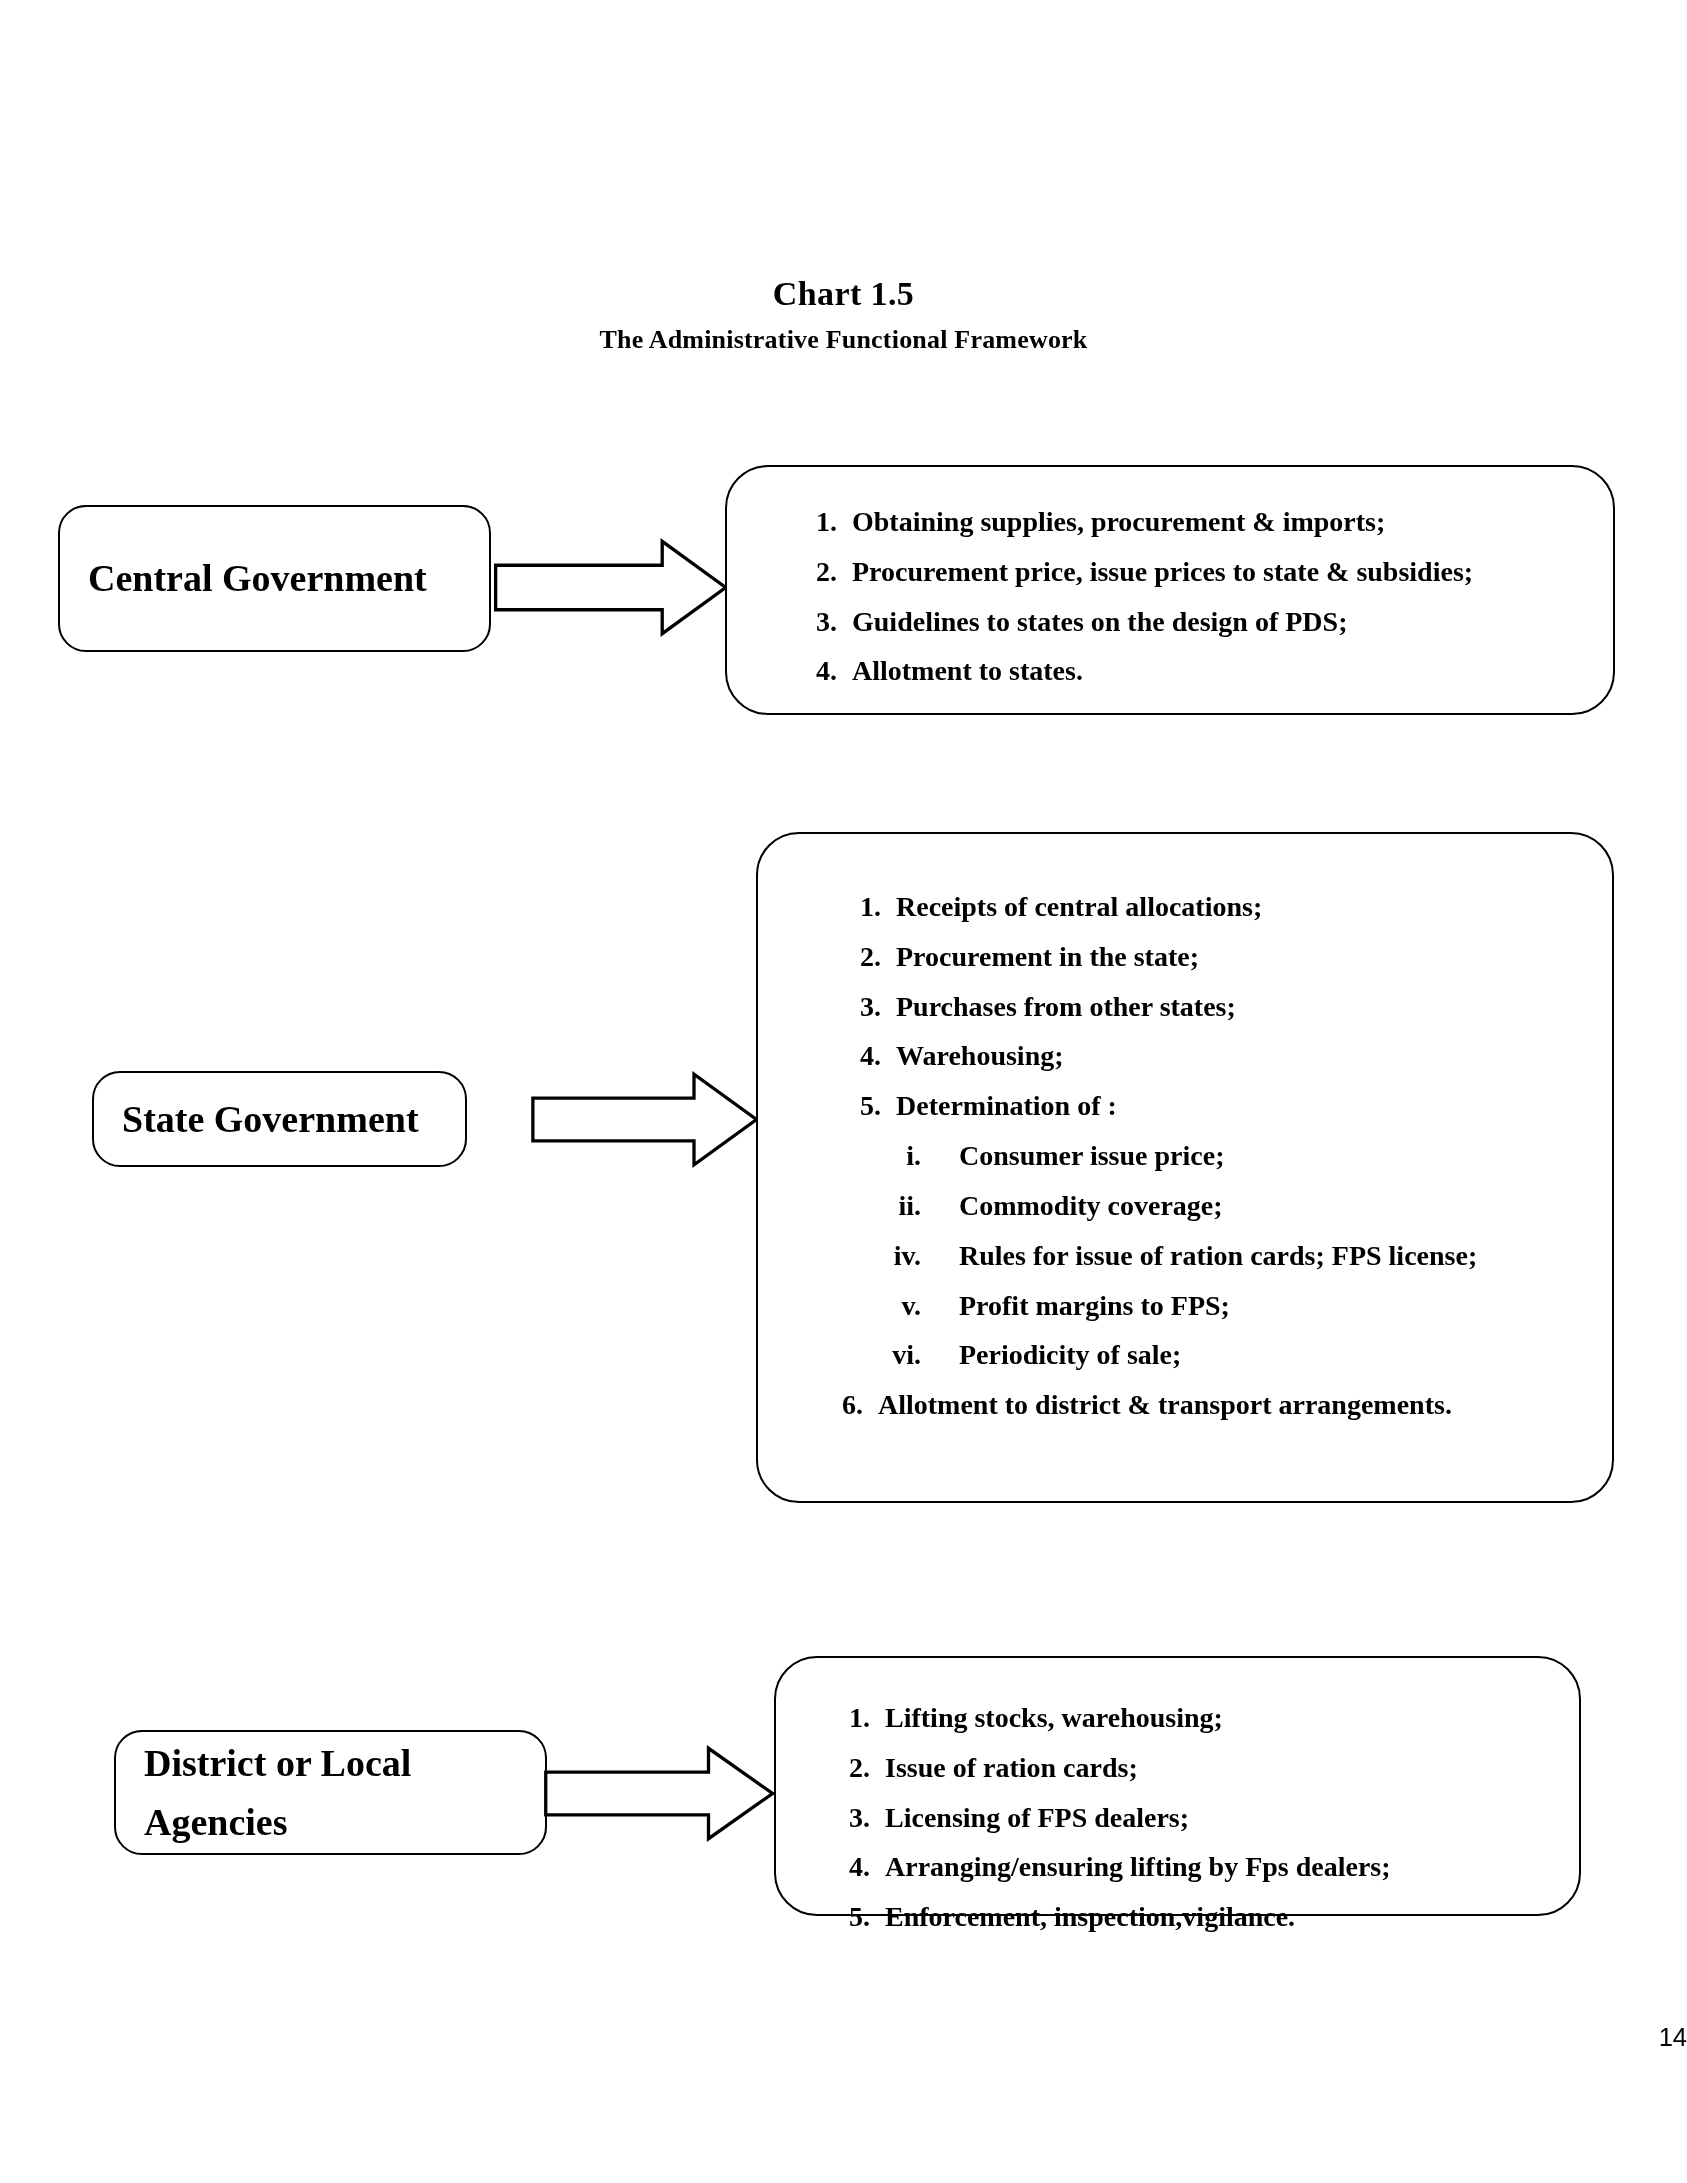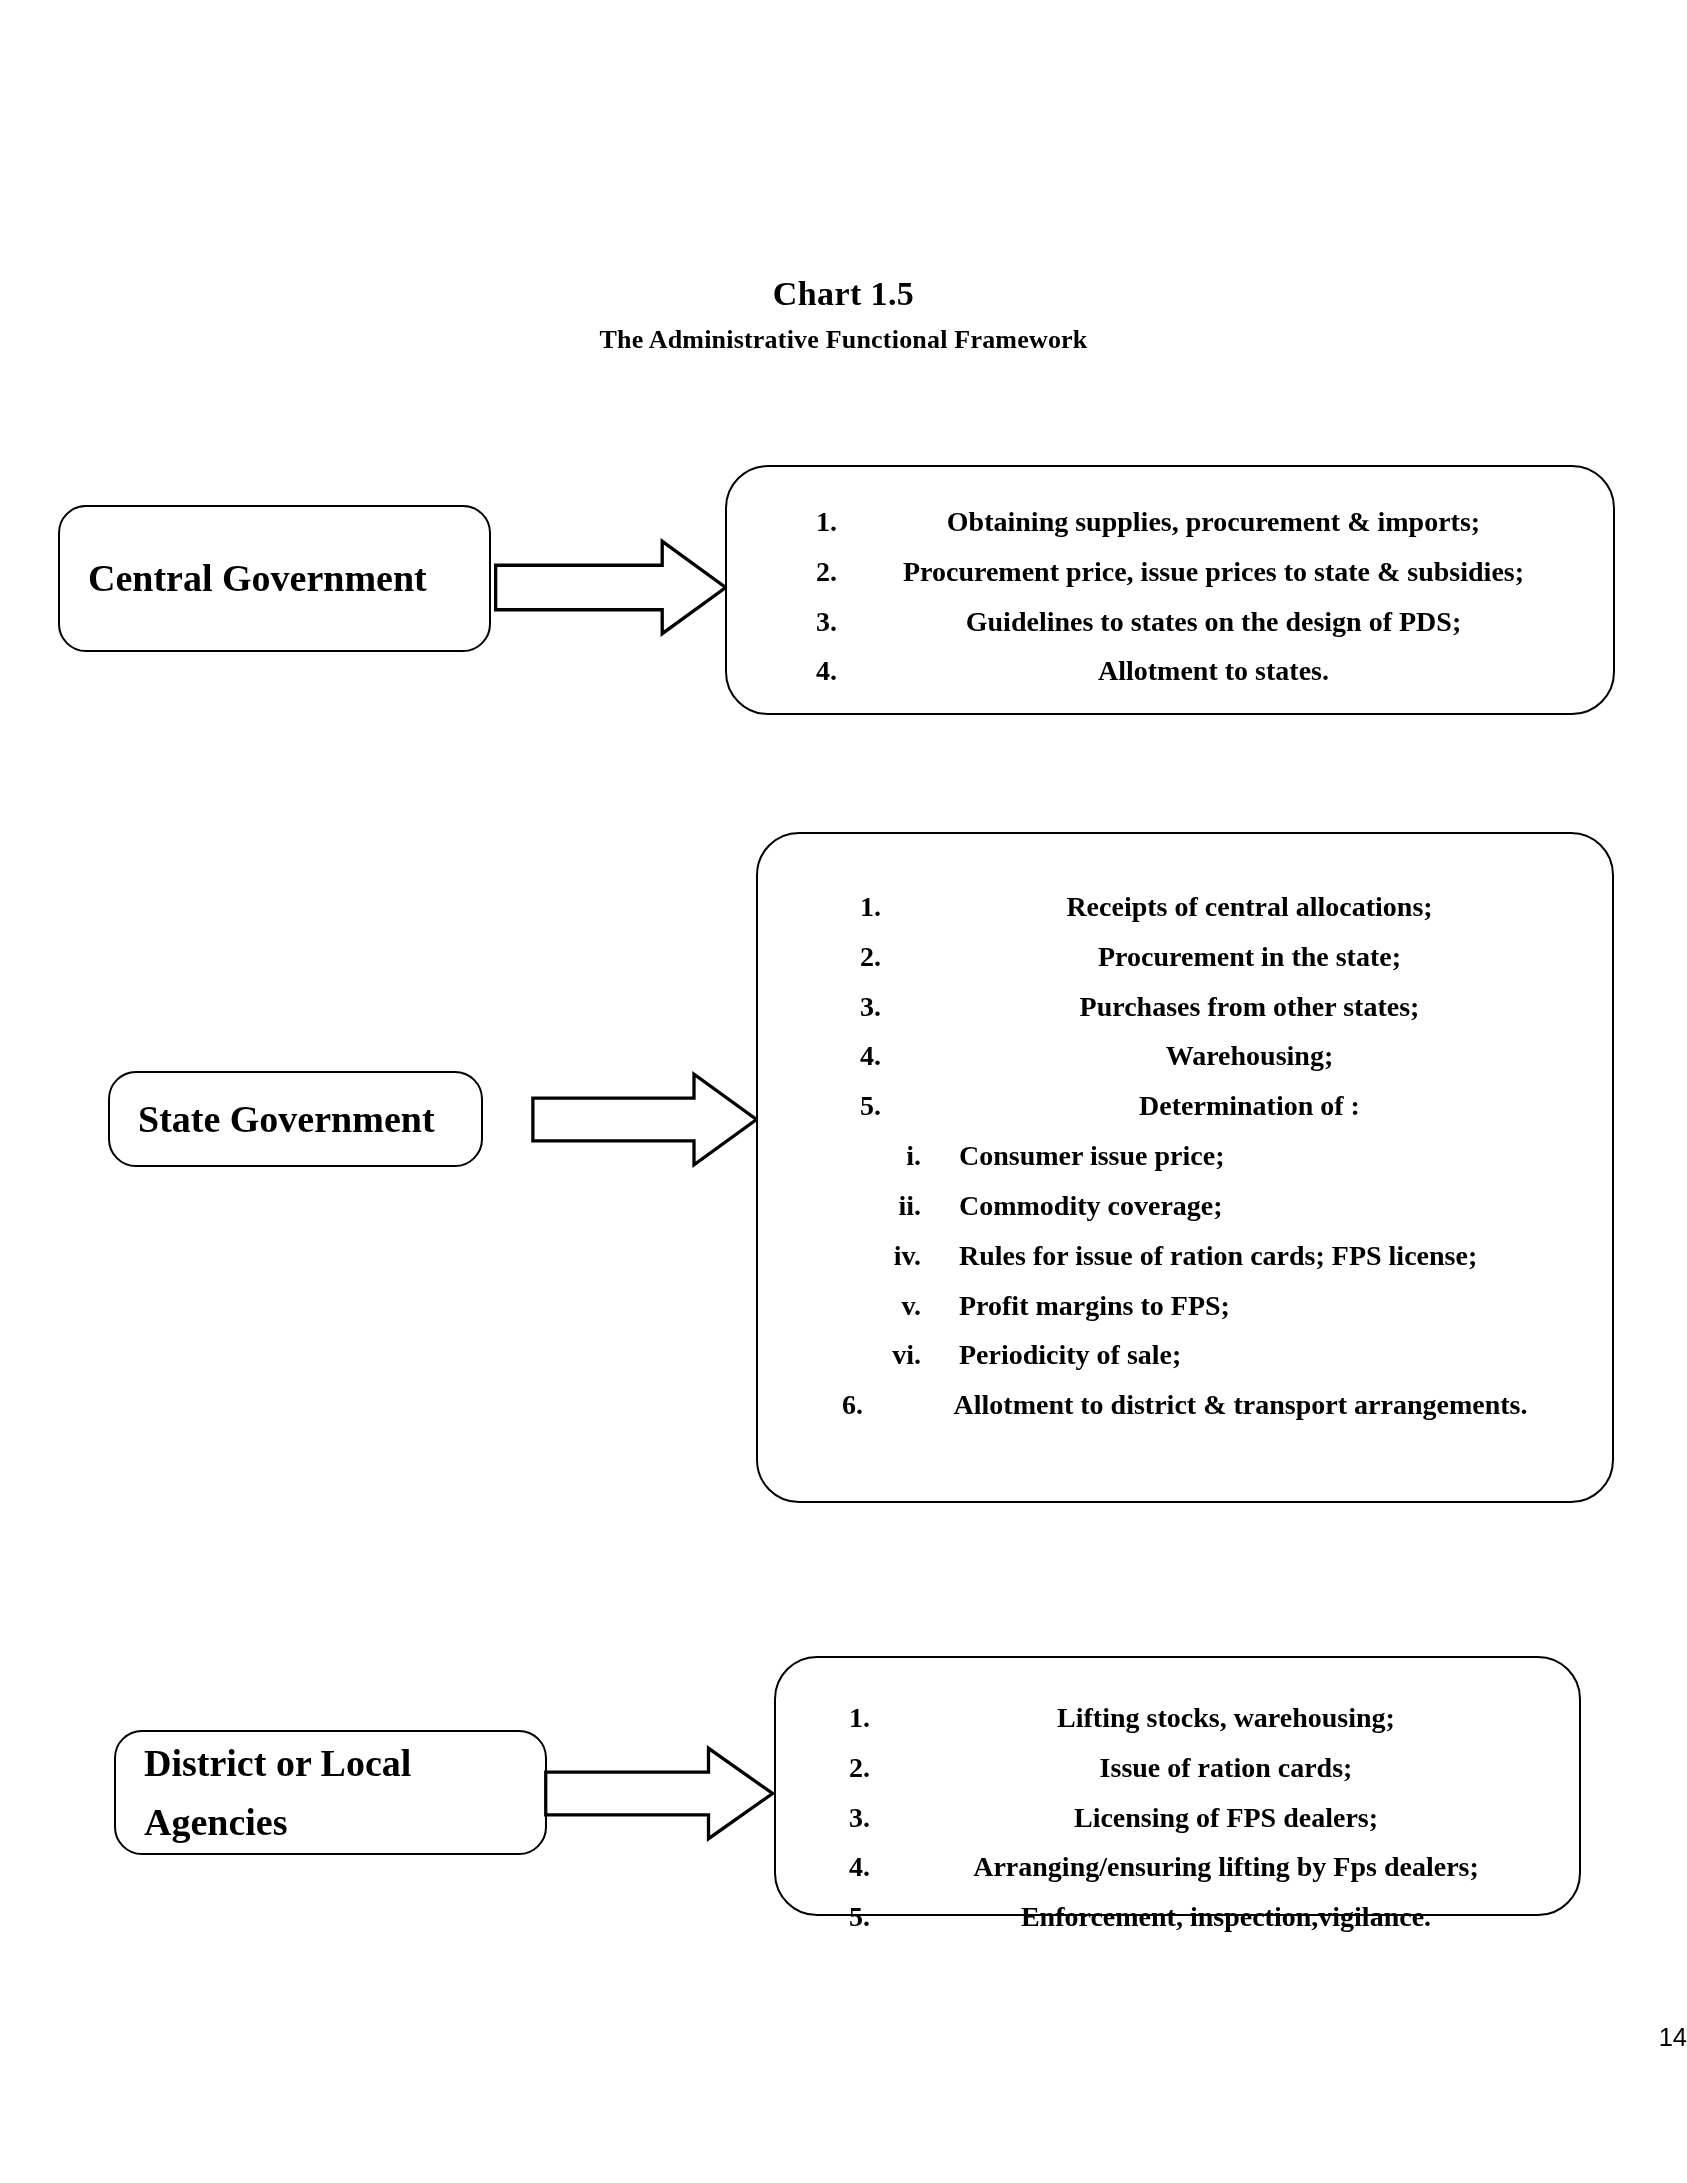--- a/index.html
+++ b/index.html
@@ -79,21 +79,20 @@
     font-weight: bold;
     line-height: 1.78;
   }
   .cnum {
     flex: 0 0 auto;
     text-align: right;
     margin-right: 15px;
   }
   .ctext {
     flex: 1 1 auto;
-    text-align: center;
   }
   .sublist {
     margin: 0;
     padding: 0;
     list-style: none;
   }
   .subitem {
     display: flex;
     align-items: flex-start;
     font-size: 28px;
@@ -166,21 +165,21 @@
         <span class="cnum num-w">3.</span>
         <span class="ctext">Guidelines to states on the design of PDS;</span>
       </li>
       <li class="citem">
         <span class="cnum num-w">4.</span>
         <span class="ctext">Allotment to states.</span>
       </li>
     </ul>
   </div>
 
-  <div class="rbox label-box" style="left:108px; top:1071px; width:375px; height:96px;">
+  <div class="rbox label-box" style="left:92px; top:1071px; width:375px; height:96px;">
     <div class="label-text">State Government</div>
   </div>
 
   <div class="arrow" style="left:531px; top:1071px; width:229px; height:97px;">
     <svg width="229" height="97" viewBox="0 0 278 118" xmlns="http://www.w3.org/2000/svg">
       <polygon points="2,33 198,33 198,4 274,59 198,114 198,85 2,85" fill="#ffffff" stroke="#000000" stroke-width="4" stroke-linejoin="miter"></polygon>
     </svg>
   </div>
 
   <div class="rbox content-box" style="left:756px; top:832px; width:858px; height:671px;">

